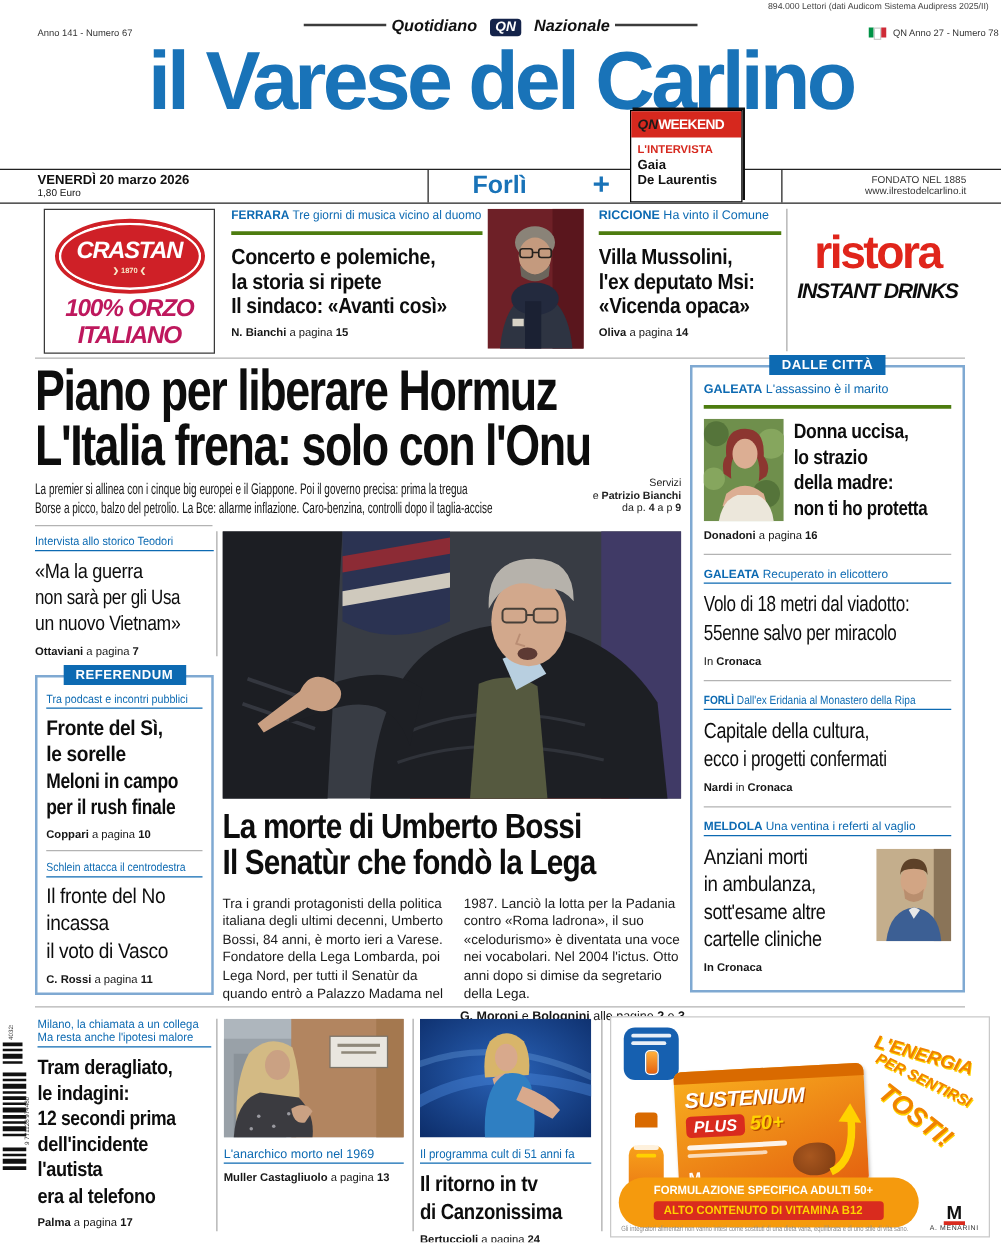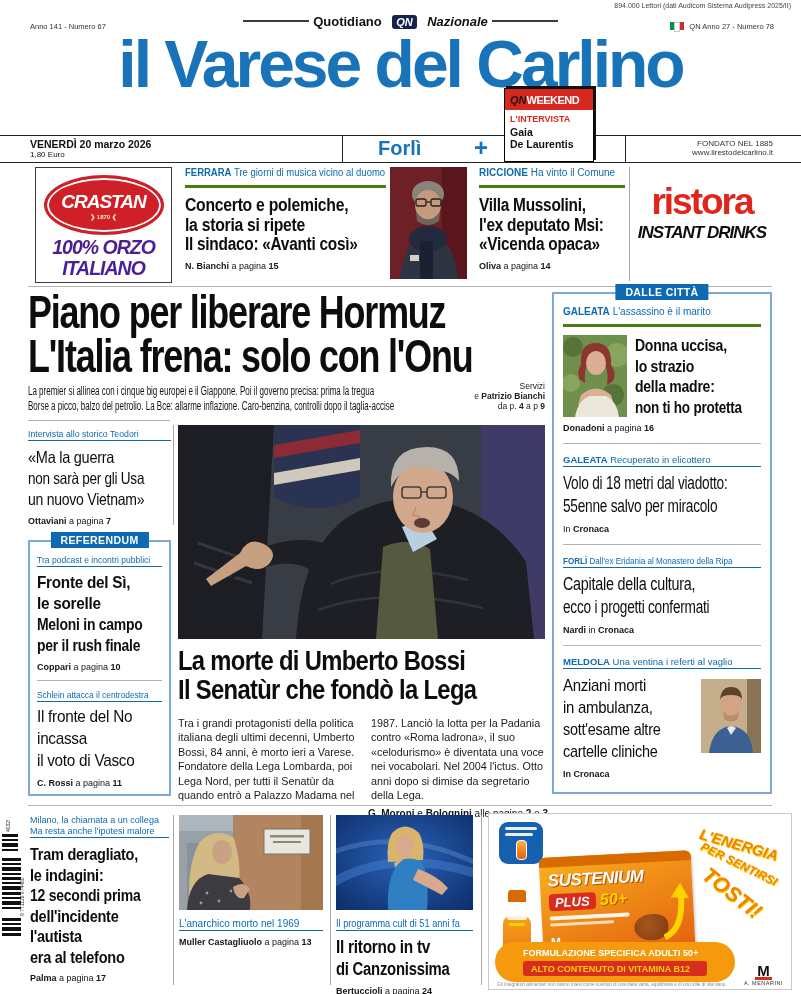--- a/index.html
+++ b/index.html
@@ -38,26 +38,26 @@
 </style>
 </head>
 <body>
 
 <div class="page">
 
   <div class="abs" style="right:10px;top:2px;font-size:7px;color:#444">894.000 Lettori  (dati Audicom Sistema Audipress 2025/II)</div>
   <div class="abs" style="left:30px;top:22px;font-size:7.5px;color:#333">Anno 141 - Numero 67</div>
   <div class="abs" style="left:0;top:12px;width:801px;text-align:center">
     <span class="brandline"></span>
-    <span style="font-weight:bold;font-size:13px">Quotidiano</span>
+    <span style="font-weight:bold;font-style:italic;font-size:13px">Quotidiano</span>
     <span class="qnlogo">QN</span>
     <span style="font-weight:bold;font-style:italic;font-size:13px">Nazionale</span>
     <span class="brandline"></span>
   </div>
-  <div class="abs" style="right:27px;top:22px;font-size:7.5px;color:#333">
+  <div class="abs" style="right:2px;top:22px;font-size:7.5px;color:#333">
     <span class="flag">
         <span style="background:#009246"></span>
         <span style="background:#fff;border:0.5px solid #ccc"></span>
         <span style="background:#ce2b37"></span>
       </span>
     <span>QN Anno 27 - Numero 78</span>
   </div>
 
   <div class="abs masthead" style="left:0;top:26px;width:801px">il Varese del Carlino</div>
 
@@ -84,21 +84,21 @@
     <div class="wk-kicker">L'INTERVISTA</div>
     <div class="wk-name">Gaia</div>
     <div class="wk-name">De Laurentis</div>
   </div>
 
   <div class="abs" style="left:35px;top:167px;width:135px;height:114px;border:1px solid #3a3a3a;text-align:center">
     <div style="margin:7px auto 2px;width:114px;height:54px;background:#cf2027;border-radius:50%;border:3px solid #cf2027;box-shadow:inset 0 0 0 2px #fff;display:flex;flex-direction:column;justify-content:center">
       <div style="color:#fff;font-weight:bold;font-style:italic;font-size:19px;letter-spacing:-1px">CRASTAN</div>
       <div style="color:#f7e9c8;font-size:6px;font-weight:bold">❯ 1870 ❮</div>
     </div>
-    <div style="font-style:italic;font-weight:bold;font-size:19.5px;letter-spacing:-1px;line-height:21px;color:#4c1d95">
+    <div style="font-style:italic;font-weight:bold;font-size:19.5px;letter-spacing:-1px;line-height:21px;color:#be185d">
       <div>100% ORZO</div>
       <div>ITALIANO</div>
     </div>
   </div>
 
   <article class="abs" style="left:185px;top:167px;width:201px">
     <div class="k"><span class="cond sx95"><b>FERRARA</b> <span>Tre giorni di musica vicino al duomo</span></span></div>
     <div class="hl" style="font-size:17.5px;line-height:19.5px;margin-top:8px">
       <div><span class="cond sx90">Concerto e polemiche,</span></div>
       <div><span class="cond sx90">la storia si ripete</span></div>

